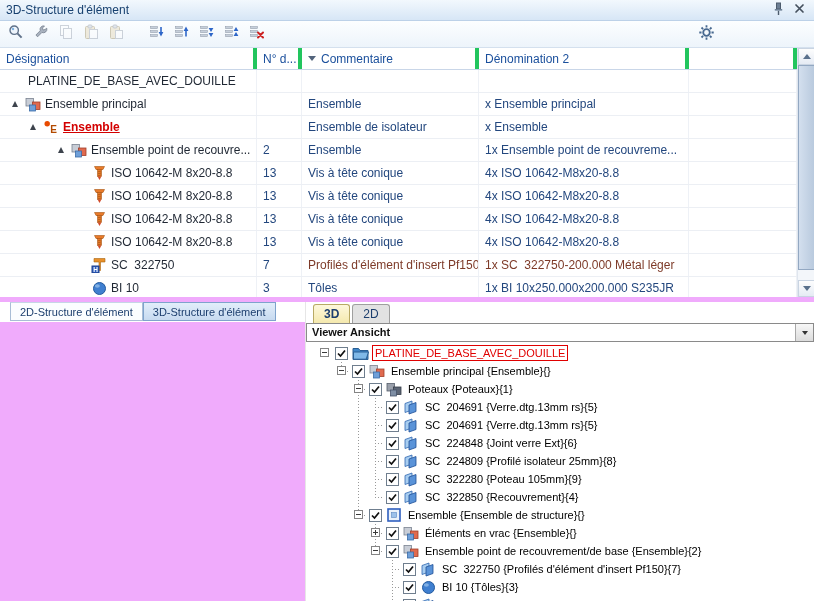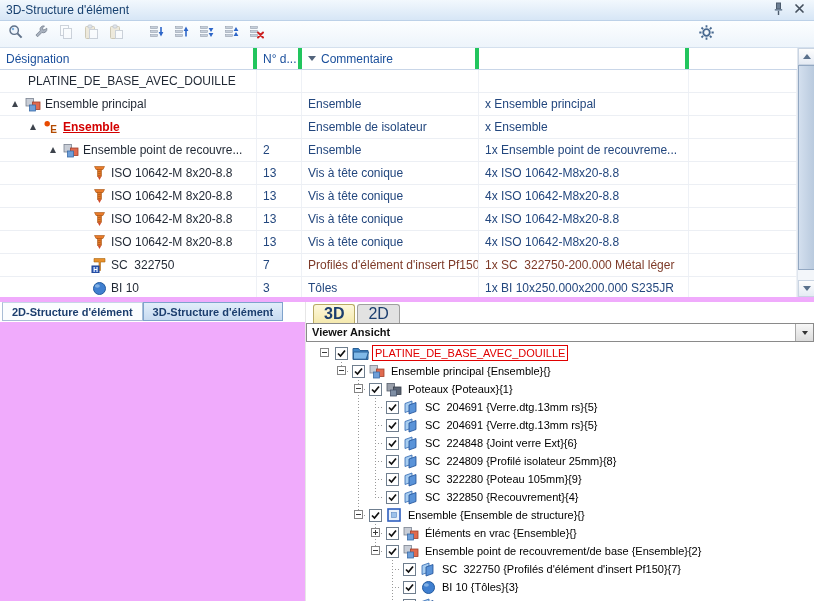--- a/index.html
+++ b/index.html
@@ -43,29 +43,29 @@
   .vscroll{position:absolute;left:797px;top:48px;width:17px;height:249px;background:#f3f6fa;
     border-left:1px solid #e0e6ee;box-sizing:border-box;}
   .sbbtn{position:absolute;left:0;width:17px;height:17px;box-sizing:border-box;border:1px solid #c9d4e2;
     background:linear-gradient(#fdfdfd,#e5ebf4);display:flex;align-items:center;justify-content:center;}
   .sbup{top:0}.sbdn{bottom:0}
   .tri-up{width:0;height:0;border-left:4px solid transparent;border-right:4px solid transparent;border-bottom:5px solid #5a718c;}
   .tri-dn{width:0;height:0;border-left:4px solid transparent;border-right:4px solid transparent;border-top:5px solid #5a718c;}
   .sbthumb{position:absolute;left:0;top:17px;width:17px;height:205px;box-sizing:border-box;
     background:linear-gradient(90deg,#d3dfee,#b9cade);border:1px solid #93a8c2;}
   
-  .docktabs{position:absolute;left:0;top:302px;width:305px;height:20px;display:flex;padding-left:2px;background:#fff;font-weight:bold;}
+  .docktabs{position:absolute;left:0;top:302px;width:305px;height:20px;display:flex;padding-left:10px;background:#fff;}
   .dtab{padding:0 9px;font-size:11px;line-height:18px;height:19px;box-sizing:border-box;color:#1c3e6e;
     border:1px solid #a9bdd6;border-top:1px solid #c6d5e6;background:#fbfdff;white-space:pre;}
   .dtab.active{background:linear-gradient(#e2eefa,#c7daf0);border-color:#7fa3cc;}
   
   .viewer{position:absolute;left:305px;top:302px;width:509px;height:299px;background:#fff;
     border-left:1px solid #e6e6e6;box-sizing:border-box;}
   .vtabs{height:21px;display:flex;align-items:flex-end;padding-left:7px;background:#fff;}
-  .vtab{height:19px;line-height:18px;padding:0 10px;font-size:16px;color:#1c3e6e;margin-right:2px;
+  .vtab{height:19px;line-height:18px;padding:0 10px;font-size:12px;color:#1c3e6e;margin-right:2px;
     border:1px solid #b8a964;border-bottom:none;border-radius:3px 3px 0 0;background:#eee;box-sizing:border-box;}
   .vtab.active{background:linear-gradient(#fdf8dc,#f5e9ae);font-weight:bold;}
   .vtab.inactive{background:#e2e2e2;border-color:#9f9f9f;}
   .vselect{height:19px;border:1px solid #8a8a8a;display:flex;align-items:stretch;font-size:11px;color:#111;
     background:#fff;box-sizing:border-box;margin:0;font-weight:bold;}
   .vselect .txt{flex:1;padding-left:5px;line-height:17px;}
   .vselect .btn{width:17px;background:linear-gradient(#f7f7f7,#dcdcdc);border-left:1px solid #a8a8a8;
     display:flex;align-items:center;justify-content:center;}
   .ddarrow{width:0;height:0;border-left:3.5px solid transparent;border-right:3.5px solid transparent;border-top:4.5px solid #333;}
   
@@ -196,20 +196,21 @@
             </g>
           </svg></span>
       </div>
   </div>
 
   <div class="grid">
     <div class="ghead">
       <div class="hc"><span>Désignation</span></div>
       <div class="hc"><span>N° d...</span></div>
       <div class="hc"><span class="sortdn"></span><span>Commentaire</span></div>
+      <div class="hc"><span>Dénomination 2</span></div>
       <div class="hc"></div>
     </div>
     <div>
         <div class="grow">
           <div class="c desig" style="padding-left: 28px;"><span class="dlab">PLATINE_DE_BASE_AVEC_DOUILLE</span></div>
           <div class="c numc"></div>
           <div class="c cmtc"></div>
           <div class="c denc"></div>
           <div class="c"></div>
         </div>
@@ -228,21 +229,21 @@
           <div class="c desig" style="padding-left: 26px;"><span class="exp"></span><span class="ic"><svg width="16" height="16" viewBox="0 0 16 16">
                 <circle cx="4.2" cy="4.8" r="2.7" fill="#e84a00"></circle>
                 <text x="7.2" y="13.5" font-size="10" font-weight="bold" fill="#b34a00" font-family="Liberation Sans, sans-serif">E</text>
               </svg></span><span class="dlab redsel">Ensemble</span></div>
           <div class="c numc"></div>
           <div class="c cmtc">Ensemble de isolateur</div>
           <div class="c denc">x Ensemble</div>
           <div class="c"></div>
         </div>
         <div class="grow">
-          <div class="c desig" style="padding-left: 46px;"><span class="exp"></span><span class="ic"><svg width="16" height="16" viewBox="0 0 16 16">
+          <div class="c desig" style="padding-left: 46px; margin-left: 8px;"><span class="exp"></span><span class="ic"><svg width="16" height="16" viewBox="0 0 16 16">
                 <rect x="1" y="2.5" width="7.5" height="7.5" fill="#c8cdd6" stroke="#7a8391" stroke-width=".8"></rect>
                 <rect x="7.5" y="6" width="7.5" height="7.5" fill="#e06a4f" stroke="#a03f2a" stroke-width=".8"></rect>
                 <rect x="4.5" y="9" width="6" height="6" fill="#6f9fd8" stroke="#3a6ca8" stroke-width=".8"></rect>
               </svg></span><span class="dlab">Ensemble point de recouvre...</span></div>
           <div class="c numc">2</div>
           <div class="c cmtc">Ensemble</div>
           <div class="c denc">1x Ensemble point de recouvreme...</div>
           <div class="c"></div>
         </div>
         <div class="grow">

